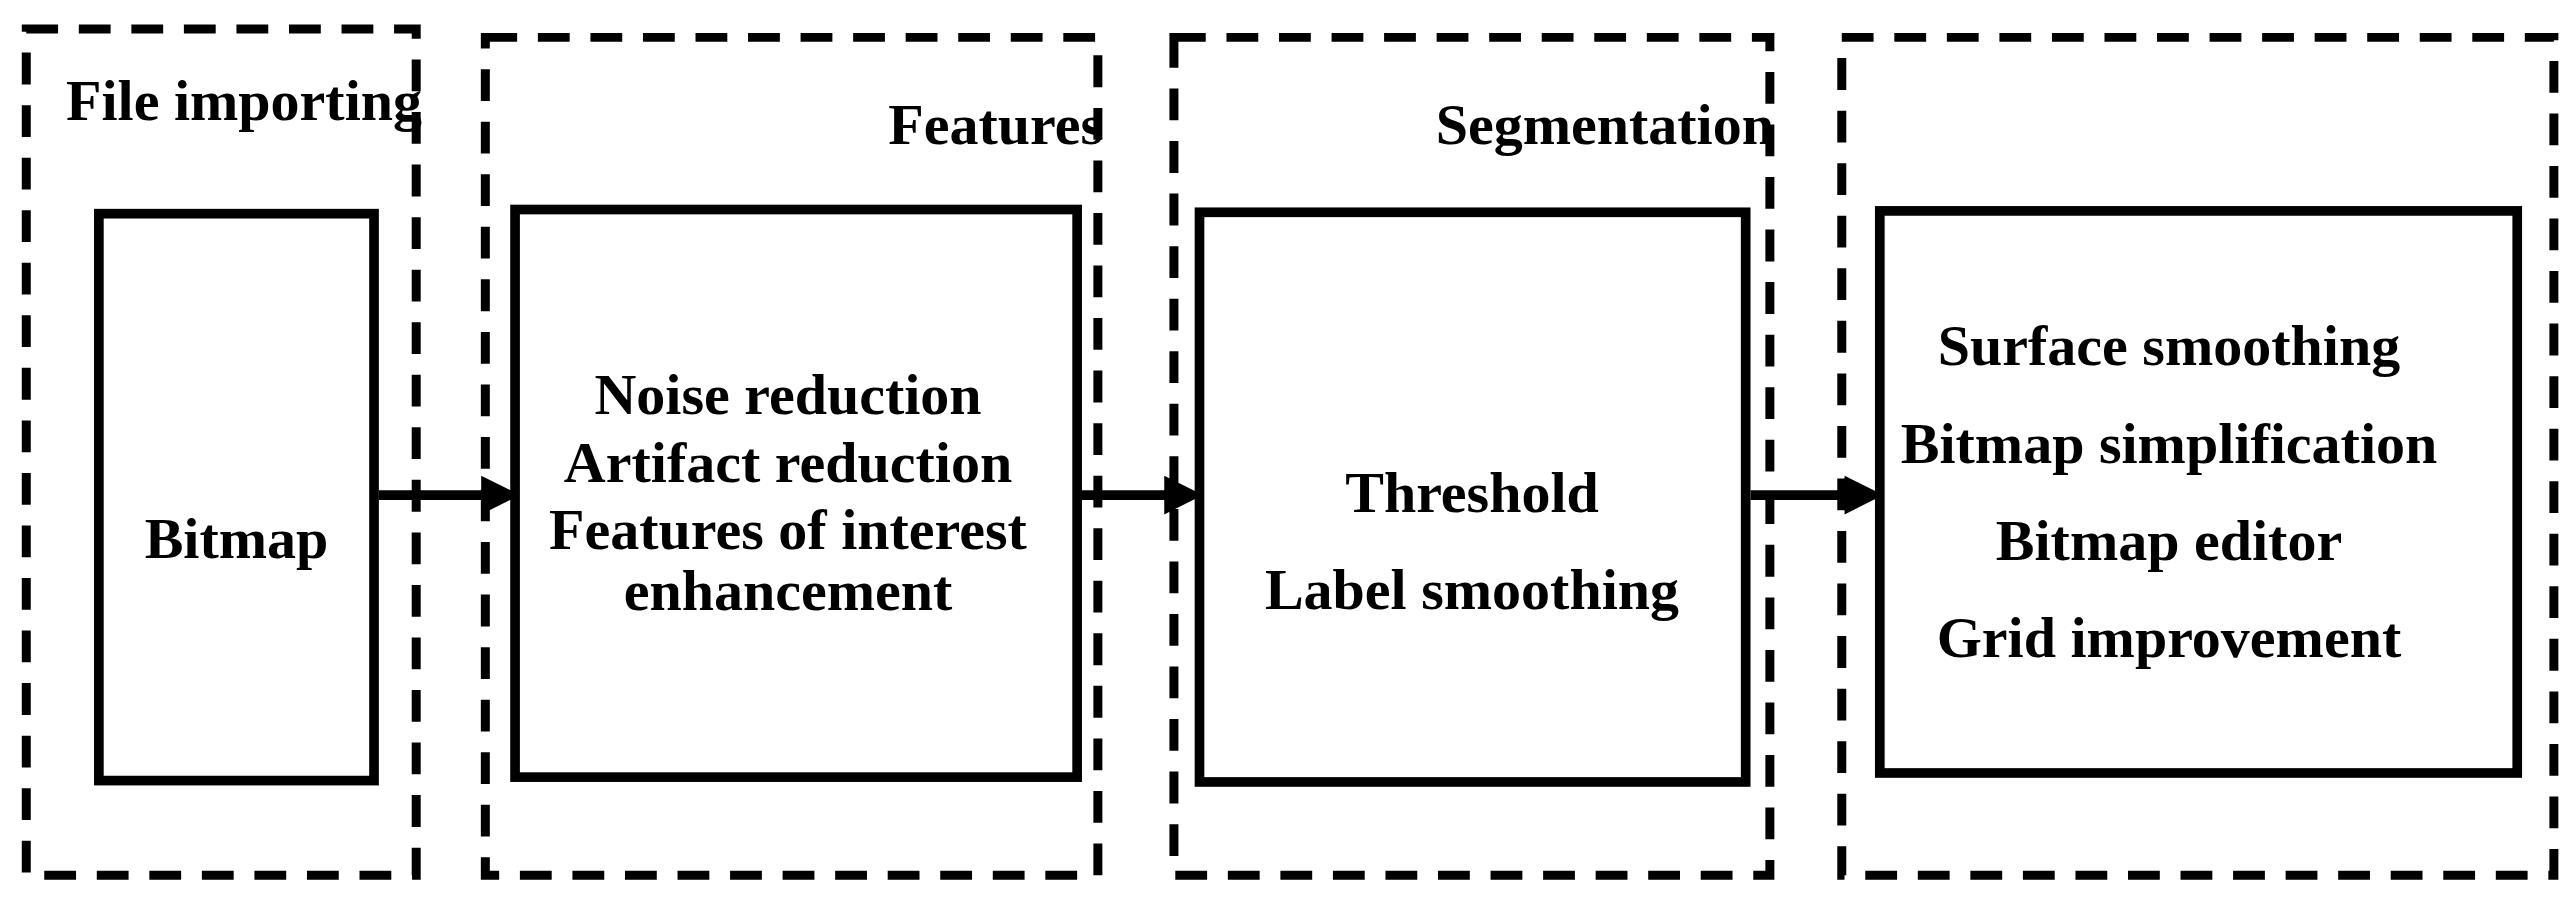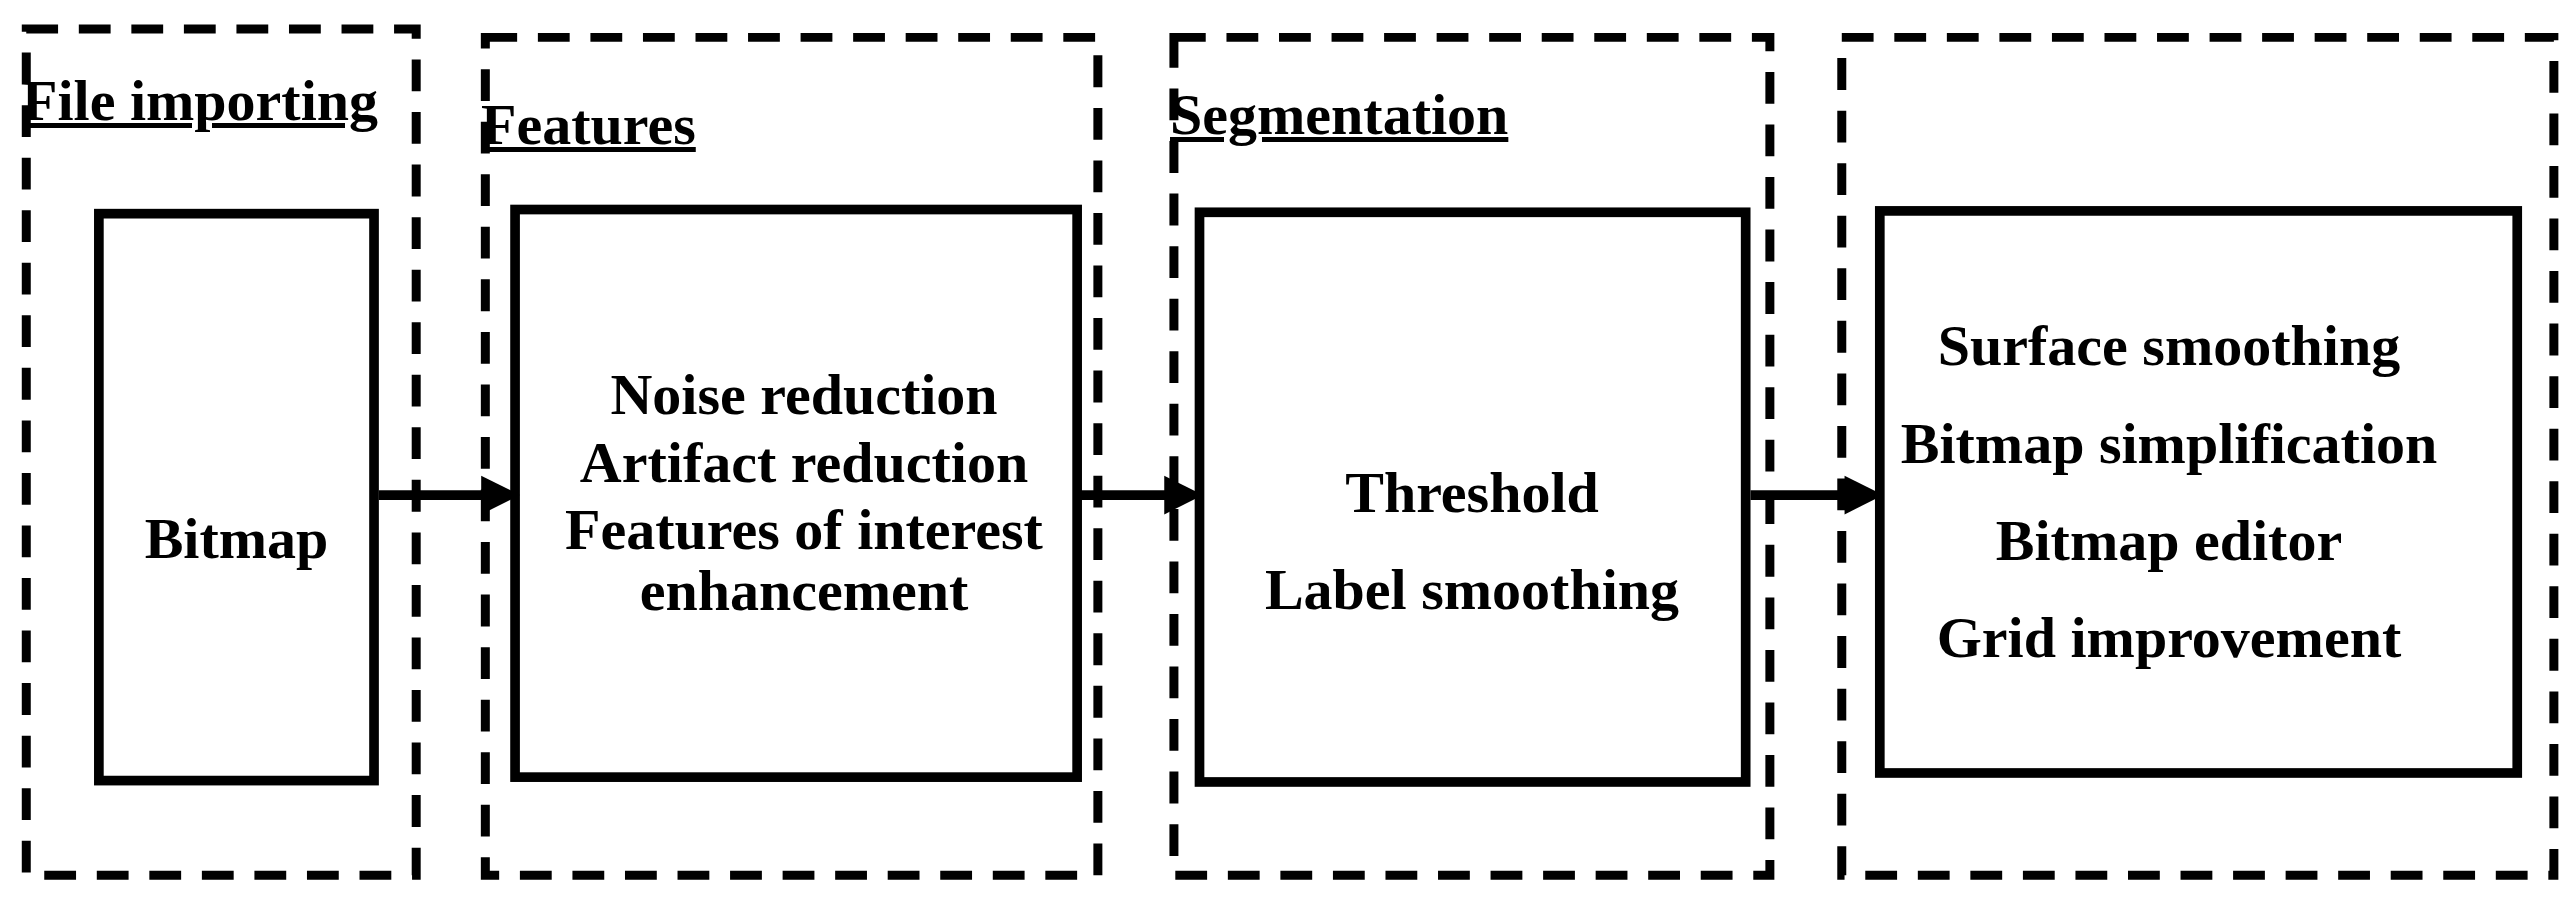--- a/index.html
+++ b/index.html
@@ -13,45 +13,44 @@
     font-weight: bold;
     overflow: hidden;
   }
   svg.layer {
     position: absolute;
     left: 0; top: 0;
     width: 2576px; height: 903px;
   }
   .stage-title {
     position: absolute;
-    text-align: left;
+    text-align: right;
     font-size: 58px;
     line-height: 1.1;
     white-space: nowrap;
-    text-decoration: underline;
   }
   .box-text {
     position: absolute;
     display: flex;
     flex-direction: column;
     justify-content: center;
     align-items: center;
     row-gap: 36px;
     text-align: center;
     font-size: 58px;
     line-height: 1.06;
   }
   .box-item { width: 100%; }
   
   #title-1 { left: 22px;   top: 69px; width: 400px;  }
   #title-2 { left: 481px;  top: 93px; width: 622px;  }
-  #title-3 { left: 1170px; top: 83px; width: 604px;  }
+  #title-3 { left: 1170px; top: 93px; width: 604px;  }
   #title-4 { left: 1838px; top: 93px; width: 720px; }
   #items-1 { left: 104px;  top: 218px; width: 265px; height: 641px; }
-  #items-2 { left: 528px;  top: 214px; width: 552px; height: 558px; gap: 6px; }
+  #items-2 { left: 512px;  top: 214px; width: 552px; height: 558px; gap: 6px; }
   #items-3 { left: 1204px; top: 217px; width: 536px; height: 648px; }
   #items-4 { left: 1885px; top: 216px; width: 568px; height: 552px; }
 </style>
 </head>
 <body>
 
 <div class="canvas">
 
   <svg class="layer" viewBox="0 0 3726 1306" xmlns="http://www.w3.org/2000/svg">
 

